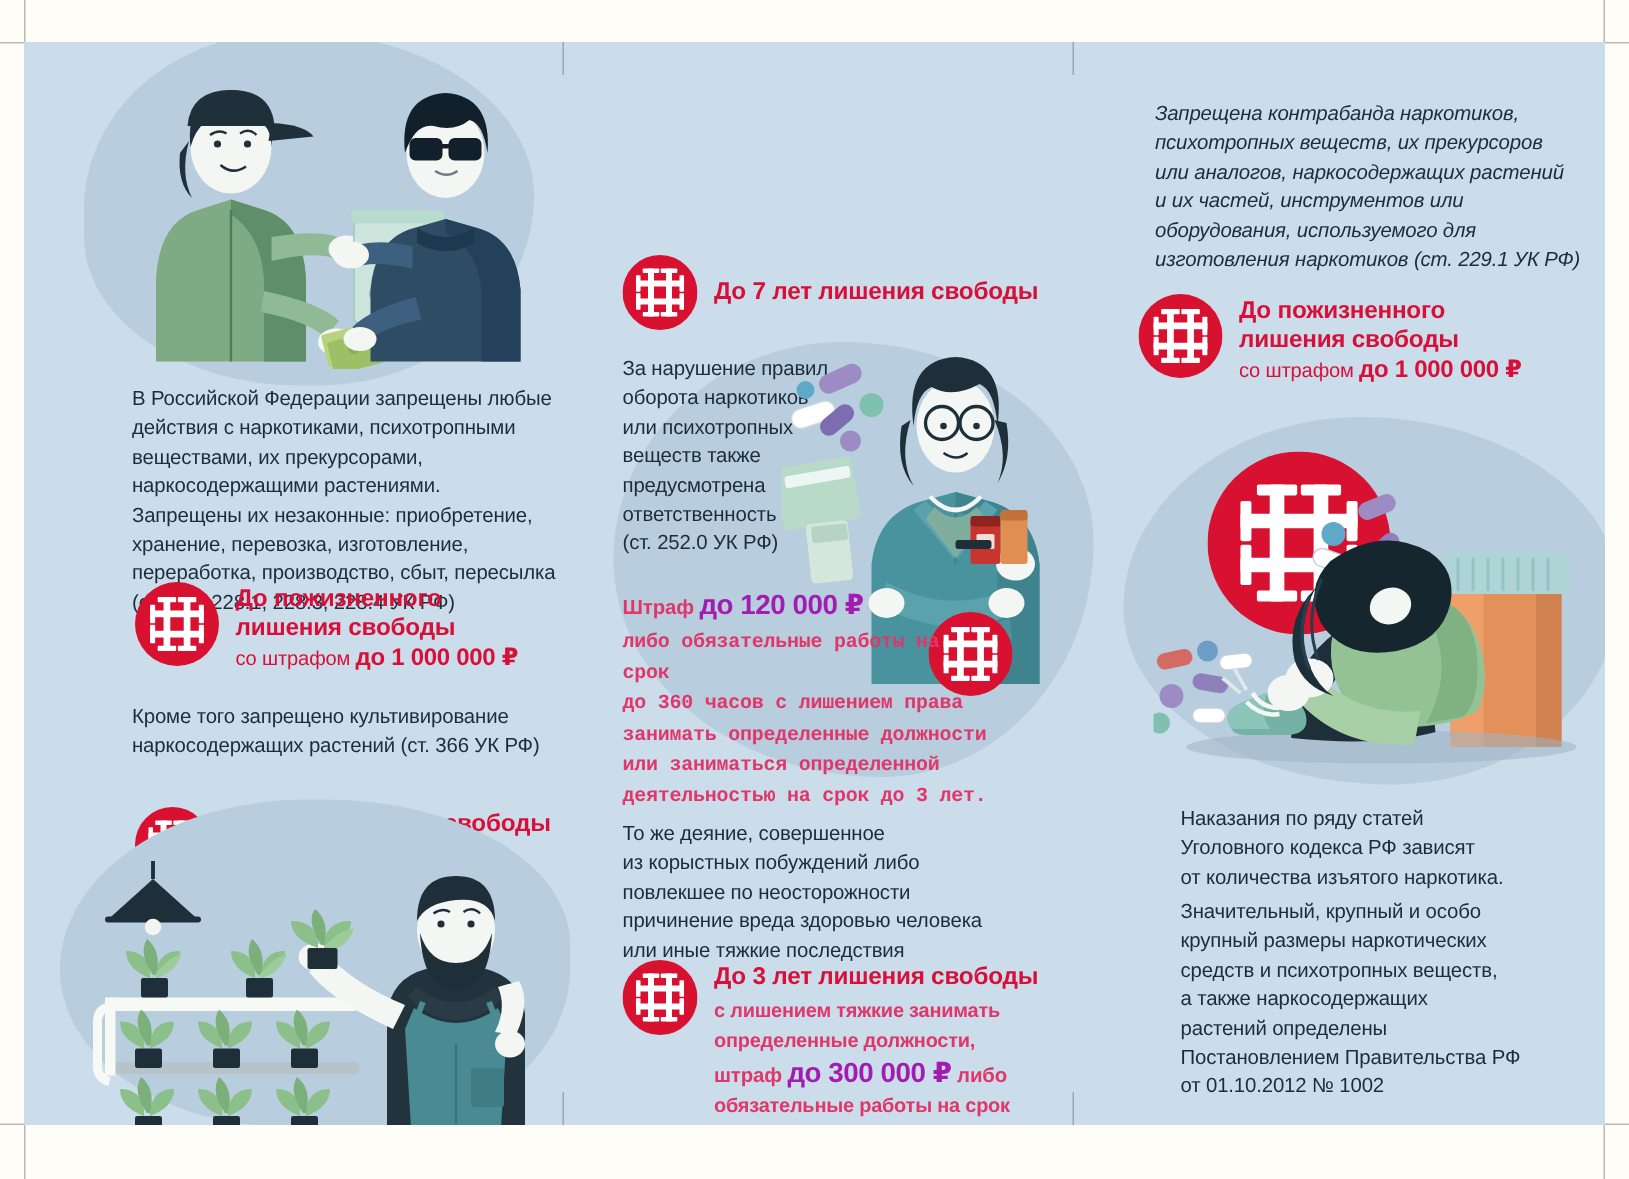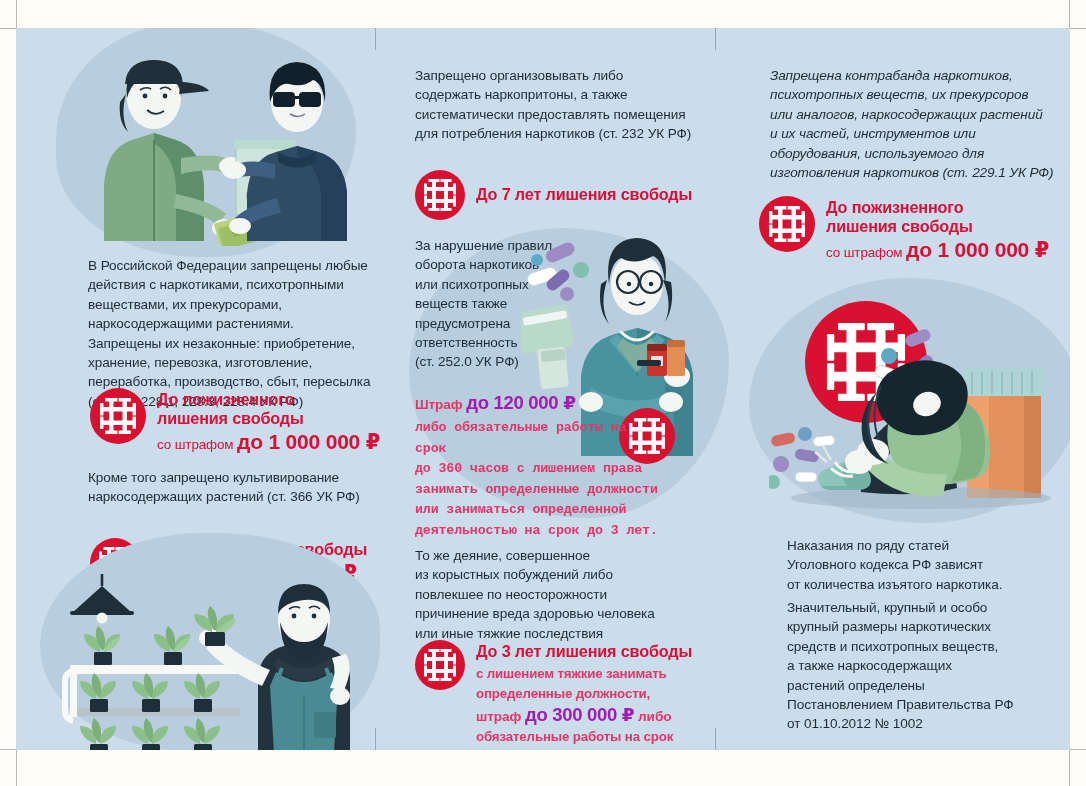--- a/index.html
+++ b/index.html
@@ -58,21 +58,21 @@
     white-space:pre-line;
     display:block;
   }
   .p-sub{
     font-size:13.4px;
     display:block;
     margin-top:2px;
     white-space:pre-line;
     letter-spacing:-0.1px;
   }
-  .p-sub b{font-size:21px;font-weight:bold;letter-spacing:-0.2px;}
+  .p-sub b{font-size:16px;font-weight:bold;letter-spacing:-0.2px;}
   .p-lines{
     color:#e0366a;
     font-weight:bold;
     font-size:13.3px;
     line-height:20.5px;
     white-space:pre-line;
     display:block;
     letter-spacing:-0.15px;
   }
   .p-lead{
@@ -353,24 +353,20 @@
           <path d="M16 26 q18-6 18-18 q-16 0-18 14 Z" fill="#8cc08a"></path>
           <path d="M14 24 q-10-16-4-24 q10 8 6 24 Z" fill="#7cb07a"></path>
           <path d="M16 25 q12-12 20-12 q-4 12-18 16 Z" fill="#9dcc9b"></path>
           <rect x="5" y="26" width="20" height="14" rx="1.5" fill="#1f2f3a"></rect>
         </g>
       </svg>
     </div>
 
     <div class="col c2">
 
-      <div class="body-text" style="left:24px;top:38px;width:310px;">Запрещено организовывать либо
-содержать наркопритоны, а также
-систематически предоставлять помещения
-для потребления наркотиков (ст. 232 УК РФ)</div>
 
       <div class="penalty" style="left:24px;top:142px;">
         <span class="bars-icon">
           <svg width="50" height="50" viewBox="0 0 100 100">
             <circle cx="50" cy="50" r="50" fill="#d81130"></circle>
             <g fill="#ffffff">
               <rect x="34" y="18" width="8" height="64" rx="1"></rect>
               <rect x="58" y="18" width="8" height="64" rx="1"></rect>
               <rect x="18" y="34" width="64" height="8" rx="1"></rect>
               <rect x="18" y="58" width="64" height="8" rx="1"></rect>

